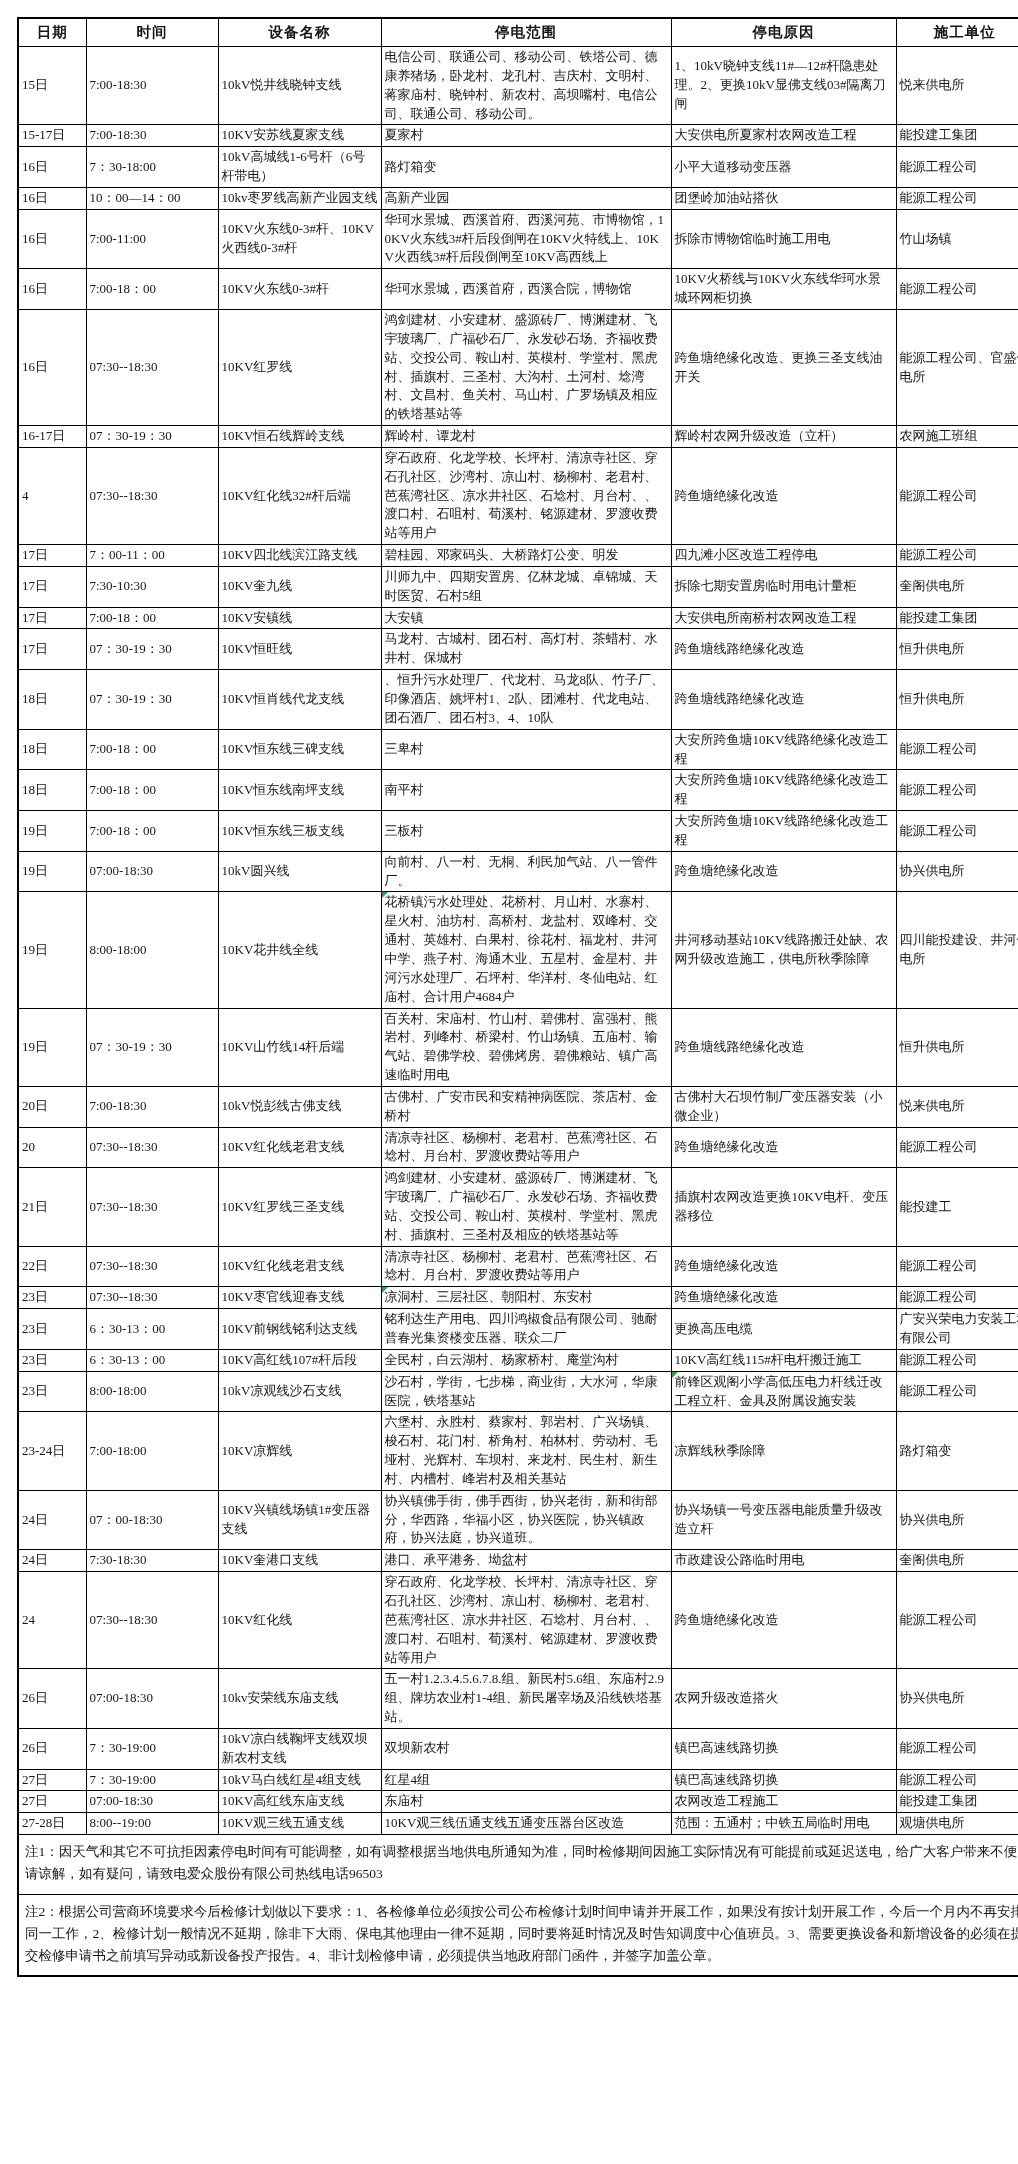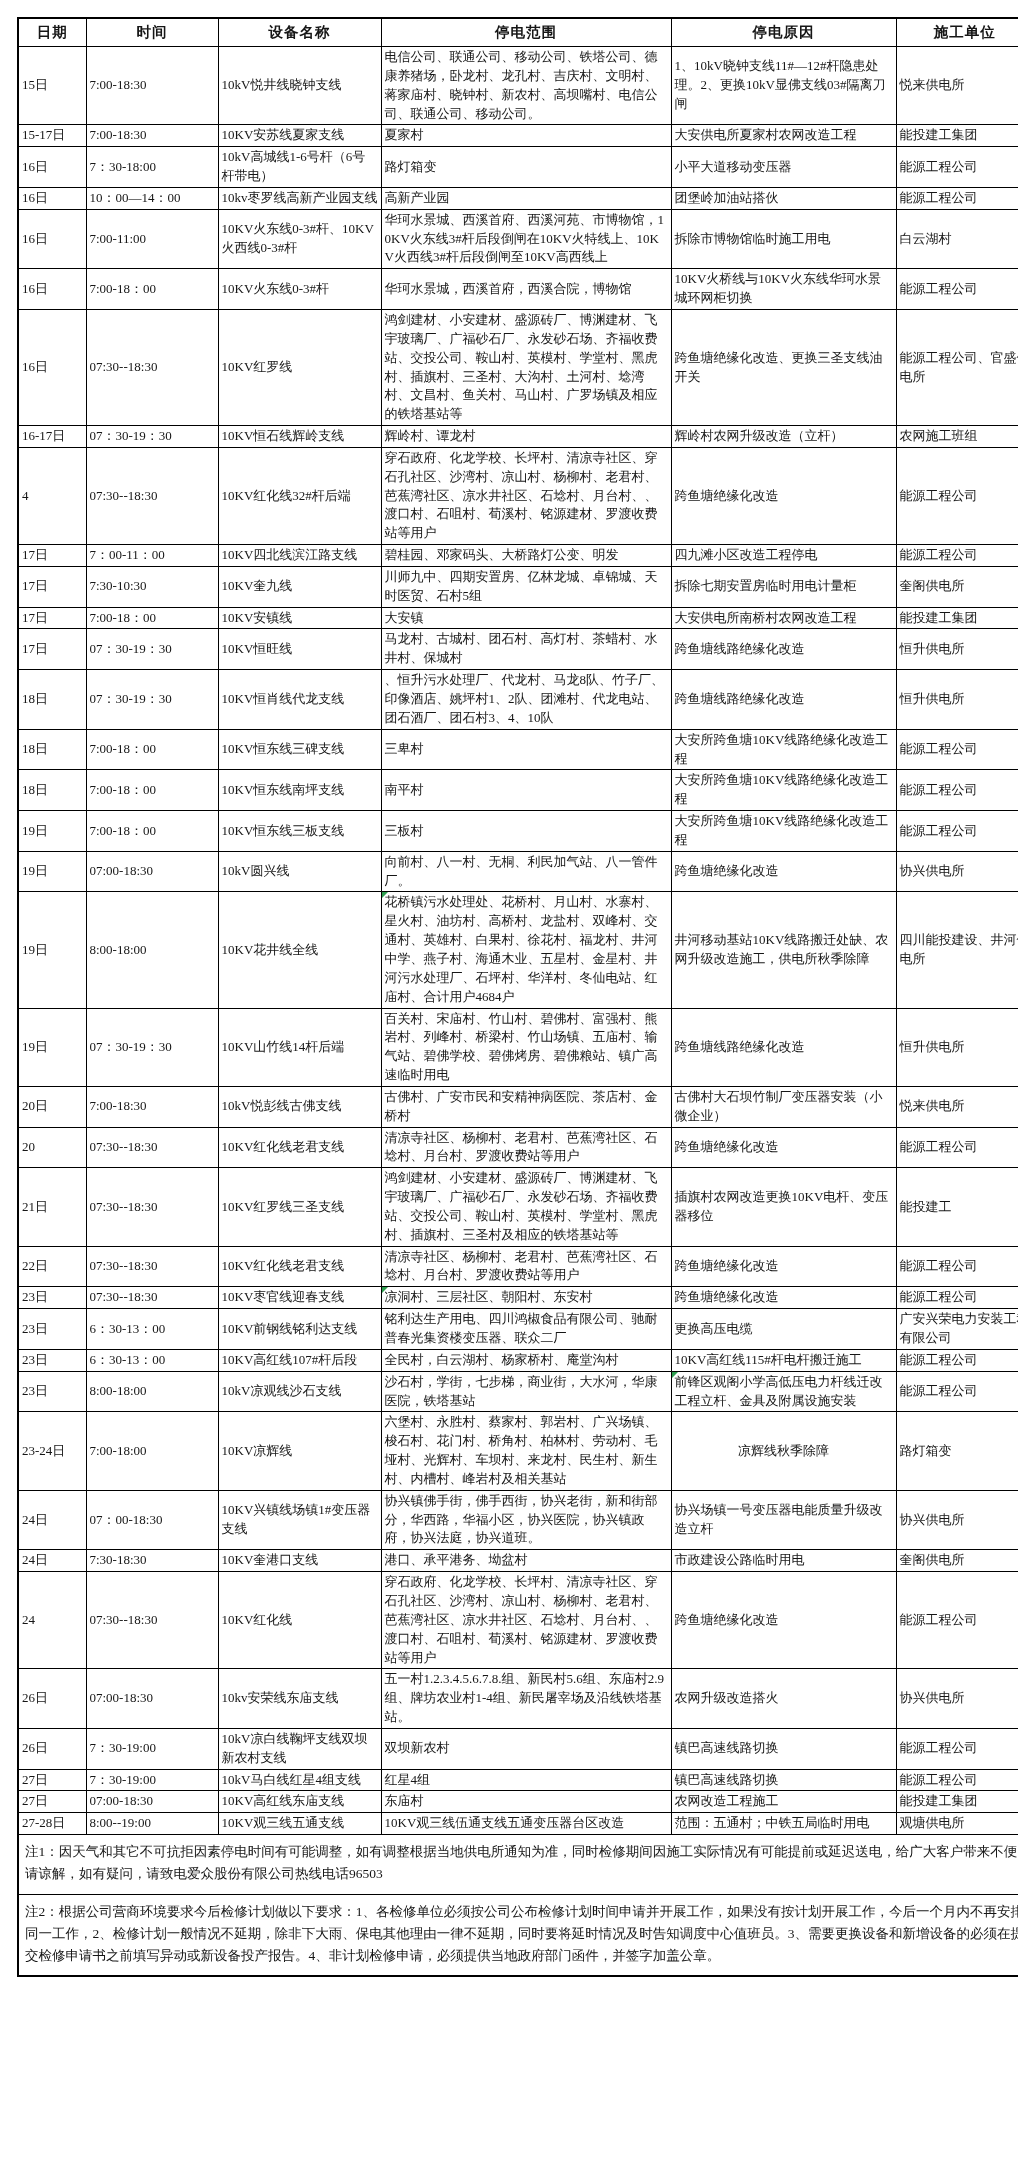--- a/index.html
+++ b/index.html
@@ -7,21 +7,21 @@
   table{border-collapse:collapse;width:1016px;table-layout:fixed;margin:17px;border:2px solid #000;}
   col.c-date{width:68px;}
   col.c-time{width:132px;}
   col.c-device{width:163px;}
   col.c-scope{width:290px;}
   col.c-reason{width:225px;}
   col.c-unit{width:138px;}
   th,td{border:1px solid #000;vertical-align:middle;padding:1px 3px;font-size:13px;line-height:1.45;word-break:break-all;}
   th{font-size:14.5px;font-weight:bold;text-align:center;padding:3px 2px;letter-spacing:1px;}
   td{text-align:left;}
-  td.center{text-align:center;}
+  td.center{text-align:left;}
   td.cell{position:relative;}
   .corner-mark{position:absolute;top:0;left:0;width:0;height:0;
     border-top:6px solid #2e9e4f;border-right:6px solid transparent;}
   tr.note-row td{padding:6px 8px 8px 6px;font-size:13.5px;line-height:1.65;}
 </style>
 </head>
 <body>
 
 <table>
   <colgroup>
@@ -74,21 +74,21 @@
         <td class="cell"><span>高新产业园</span></td>
         <td class="cell"><span>团堡岭加油站搭伙</span></td>
         <td class="cell"><span>能源工程公司</span></td>
       </tr>
       <tr>
         <td class="cell"><span>16日</span></td>
         <td class="cell"><span>7:00-11:00</span></td>
         <td class="cell"><span>10KV火东线0-3#杆、10KV火西线0-3#杆</span></td>
         <td class="cell"><span>华珂水景城、西溪首府、西溪河苑、市博物馆，10KV火东线3#杆后段倒闸在10KV火特线上、10KV火西线3#杆后段倒闸至10KV高西线上</span></td>
         <td class="cell"><span>拆除市博物馆临时施工用电</span></td>
-        <td class="cell"><span>白云湖村</span></td>
+        <td class="cell"><span>竹山场镇</span></td>
       </tr>
       <tr>
         <td class="cell"><span>16日</span></td>
         <td class="cell"><span>7:00-18：00</span></td>
         <td class="cell"><span>10KV火东线0-3#杆</span></td>
         <td class="cell"><span>华珂水景城，西溪首府，西溪合院，博物馆</span></td>
         <td class="cell"><span>10KV火桥线与10KV火东线华珂水景城环网柜切换</span></td>
         <td class="cell"><span>能源工程公司</span></td>
       </tr>
       <tr>

